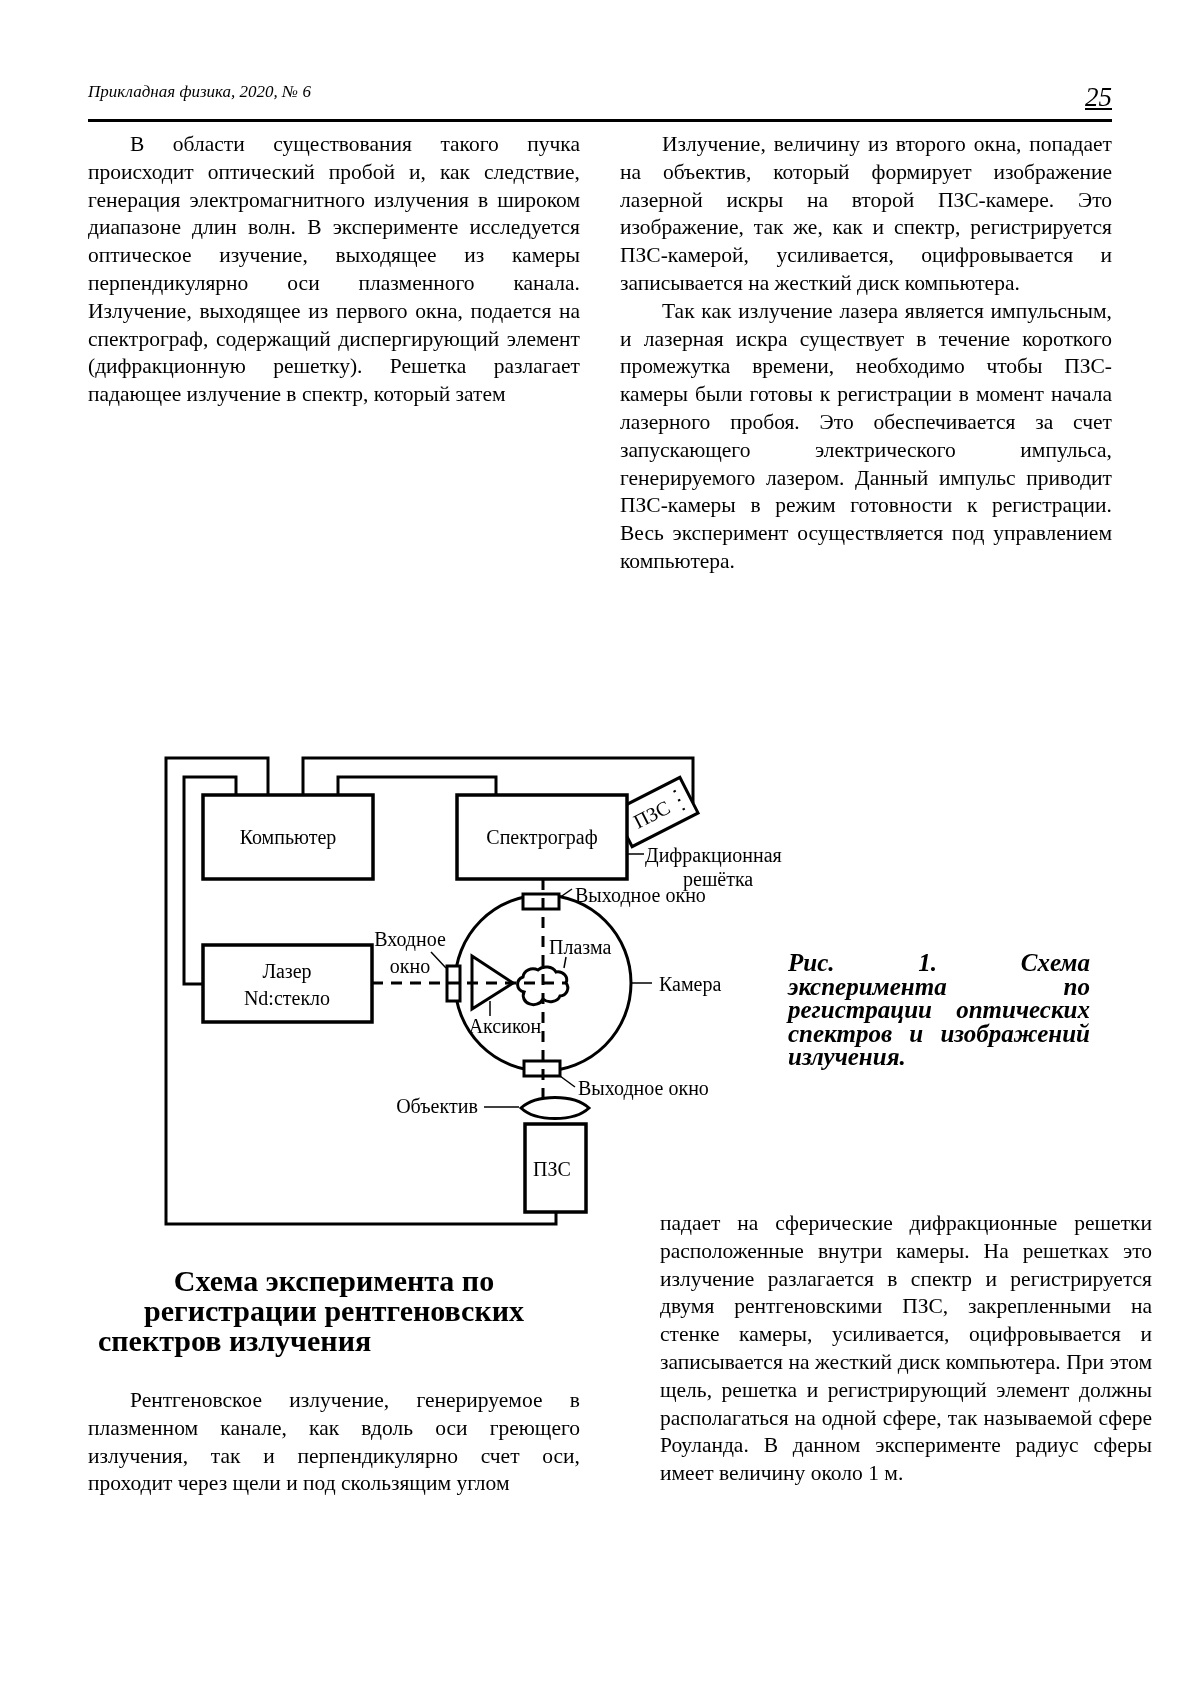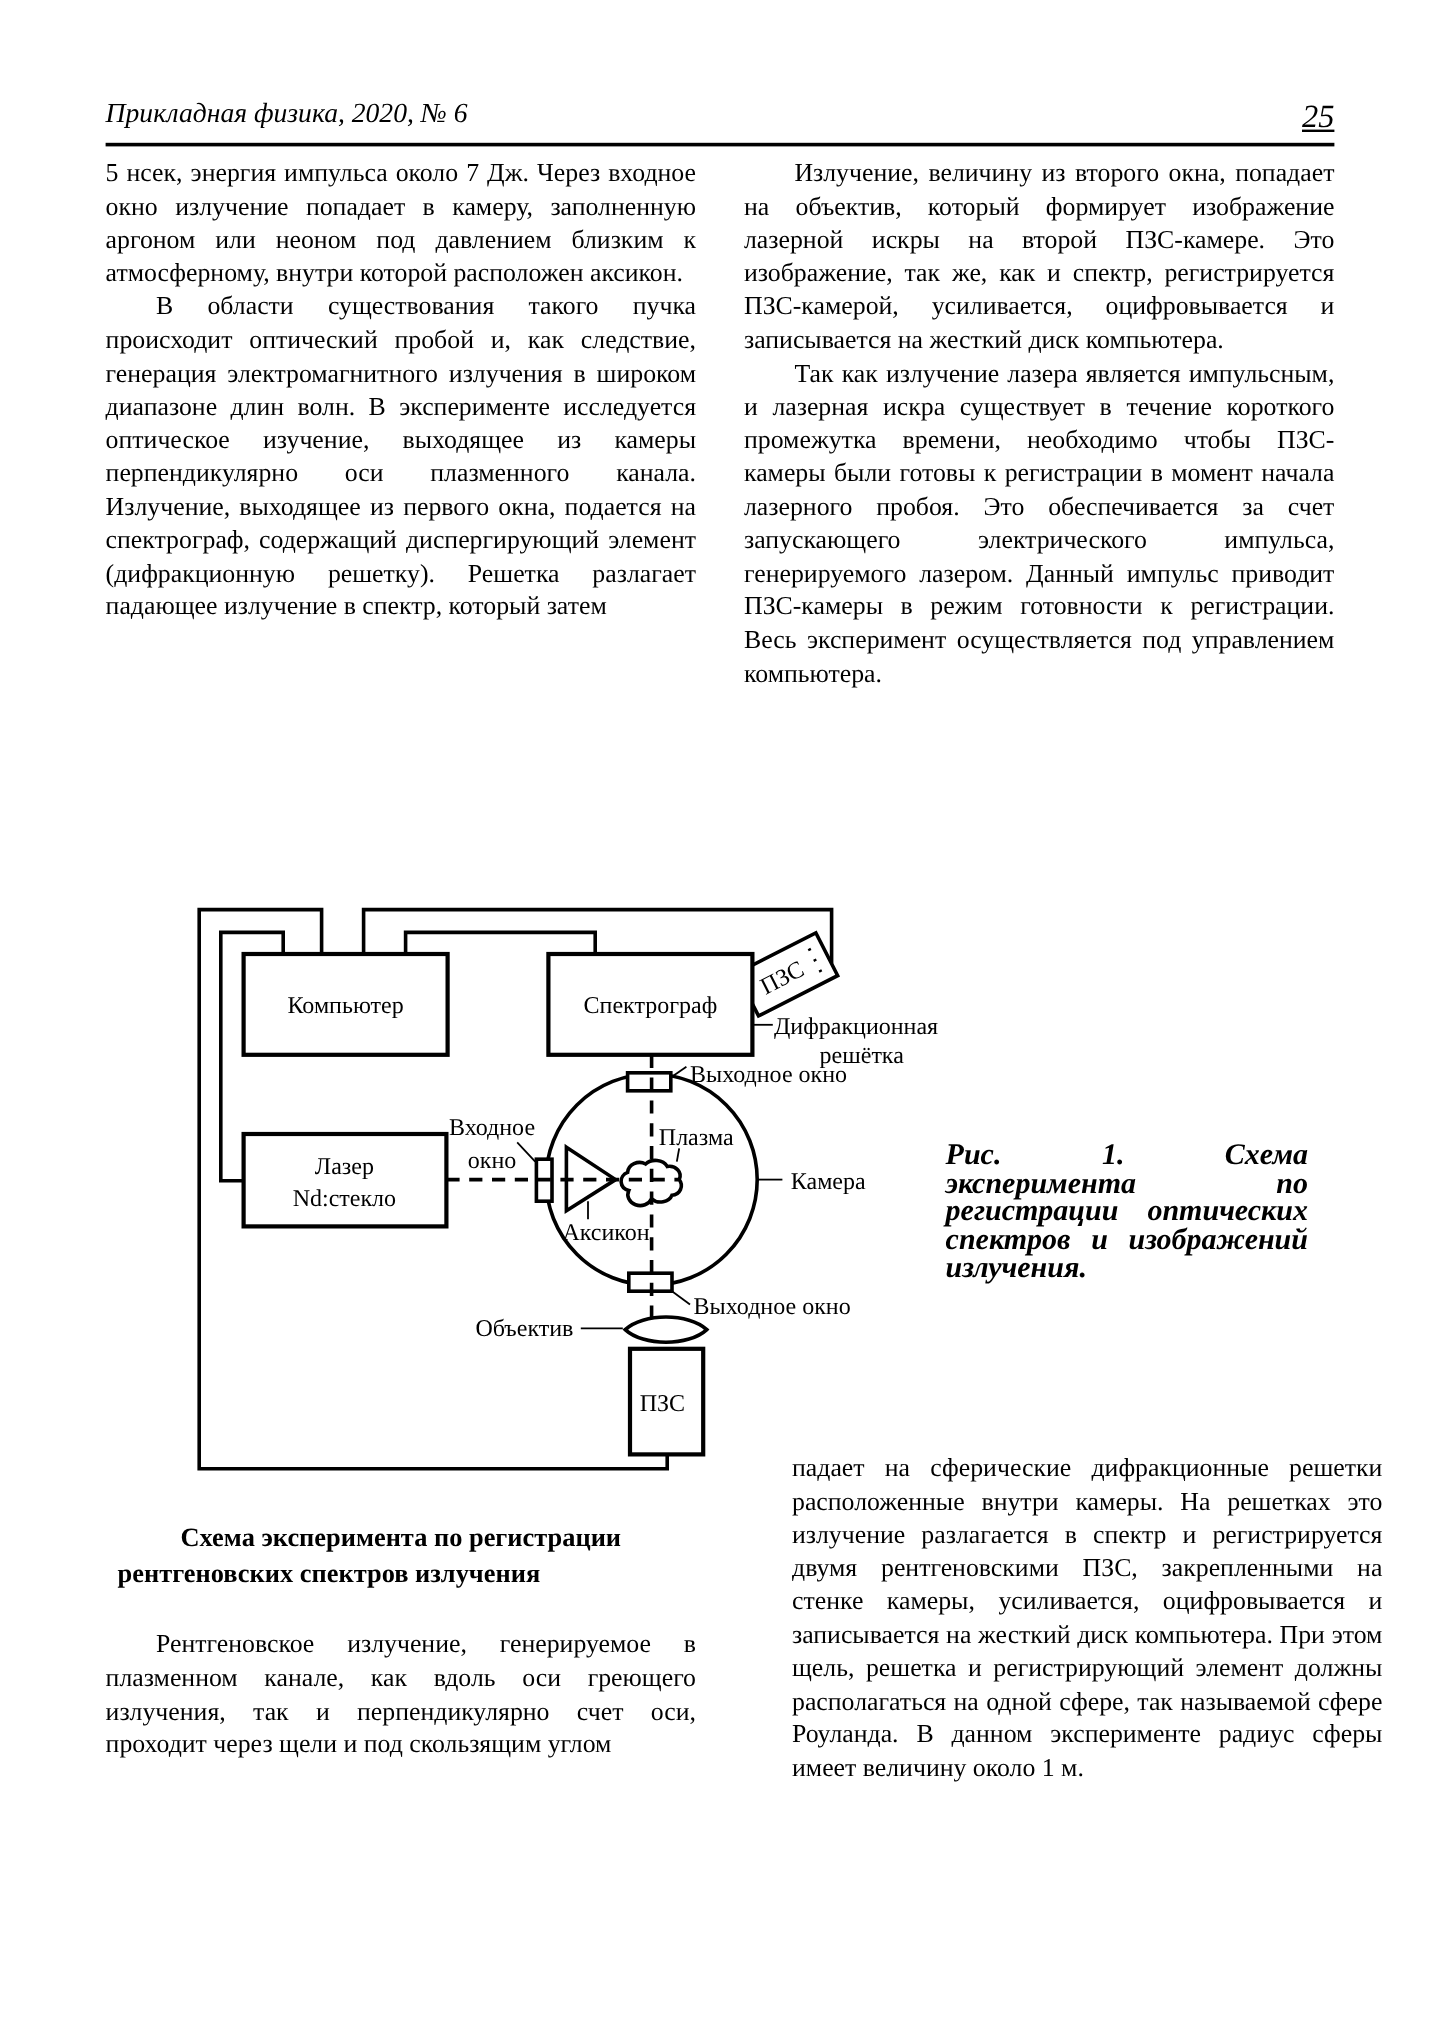--- a/index.html
+++ b/index.html
@@ -3,39 +3,39 @@
 <meta charset="utf-8">
 <style>
   html,body{margin:0;padding:0;}
   body{
     width:1200px;height:1698px;position:relative;background:#ffffff;
     font-family:"Liberation Serif", serif;color:#000;
     -webkit-font-smoothing:antialiased;
   }
   .abs{position:absolute;}
   .header-journal{
-    left:88px;top:82px;font-style:italic;font-size:23px;
+    left:88px;top:82px;font-style:italic;font-size:17px;
   }
   .header-pageno{
     right:88px;top:82px;font-style:italic;font-size:27px;text-align:right;text-decoration:underline;
   }
   .header-rule{
     left:88px;top:119px;width:1024px;height:3px;background:#000;
   }
   .col{
     font-size:21.5px;line-height:27.8px;text-align:justify;text-align-last:left;
   }
   .col p{margin:0;padding:0;}
   .col p.ind{text-indent:42px;}
   .top-left{left:88px;top:131px;width:492px;}
   .top-right{left:620px;top:131px;width:492px;}
   .bottom-left{left:88px;top:1266px;width:492px;}
   .bottom-right{left:620px;top:1210px;width:492px;margin-left:40px;}
   .section-heading{
-    font-weight:bold;font-size:22px;line-height:30px;text-align:center;
+    font-weight:bold;font-size:30px;line-height:30px;text-align:center;
     margin:0 10px 31px 10px;
   }
   .fig-caption{
     left:788px;top:951px;width:302px;
     font-weight:bold;font-style:italic;font-size:25px;line-height:23.6px;
     text-align:justify;text-align-last:left;
   }
   svg.diagram{left:140px;top:742px;}
   svg .ln{stroke:#000;stroke-width:3;fill:none;}
   svg .box{stroke:#000;stroke-width:3.5;fill:#fff;}
@@ -45,21 +45,20 @@
   svg .dlabel{font-family:"Liberation Serif", serif;font-size:20px;fill:#000;}
 </style>
 </head>
 <body>
 
 <div class="abs header-journal">Прикладная физика, 2020, № 6</div>
 <div class="abs header-pageno">25</div>
 <div class="abs header-rule"></div>
 
 <div class="abs col top-left">
-  <p>5 нсек, энергия импульса около 7 Дж. Через входное окно излучение попадает в камеру, заполненную аргоном или неоном под давлением близким к атмосферному, внутри которой расположен аксикон.</p>
   <p class="ind">В области существования такого пучка происходит оптический пробой и, как следствие, генерация электромагнитного излучения в широком диапазоне длин волн. В эксперименте исследуется оптическое изучение, выходящее из камеры перпендикулярно оси плазменного канала. Излучение, выходящее из первого окна, подается на спектрограф, содержащий диспергирующий элемент (дифракционную решетку). Решетка разлагает падающее излучение в спектр, который затем</p>
 </div>
 <div class="abs col top-right">
   <p class="ind">Излучение, величину из второго окна, попадает на объектив, который формирует изображение лазерной искры на второй ПЗС-камере. Это изображение, так же, как и спектр, регистрируется ПЗС-камерой, усиливается, оцифровывается и записывается на жесткий диск компьютера.</p>
   <p class="ind">Так как излучение лазера является импульсным, и лазерная искра существует в течение короткого промежутка времени, необходимо чтобы ПЗС-камеры были готовы к регистрации в момент начала лазерного пробоя. Это обеспечивается за счет запускающего электрического импульса, генерируемого лазером. Данный импульс приводит ПЗС-камеры в режим готовности к регистрации. Весь эксперимент осуществляется под управлением компьютера.</p>
 </div>
 
 <svg class="abs diagram" width="980" height="495" viewBox="140 742 980 495" xmlns="http://www.w3.org/2000/svg">
 
   <circle class="part" cx="543" cy="983" r="88"></circle>

